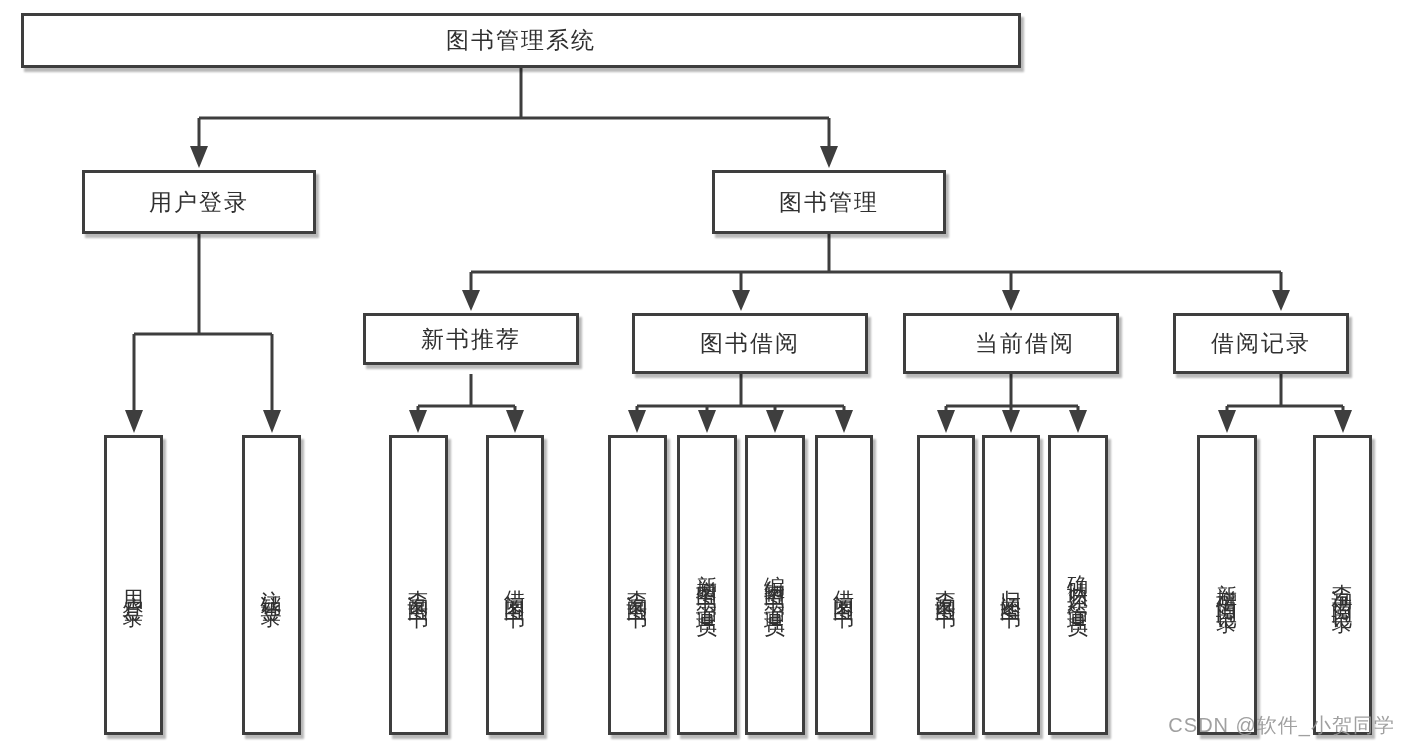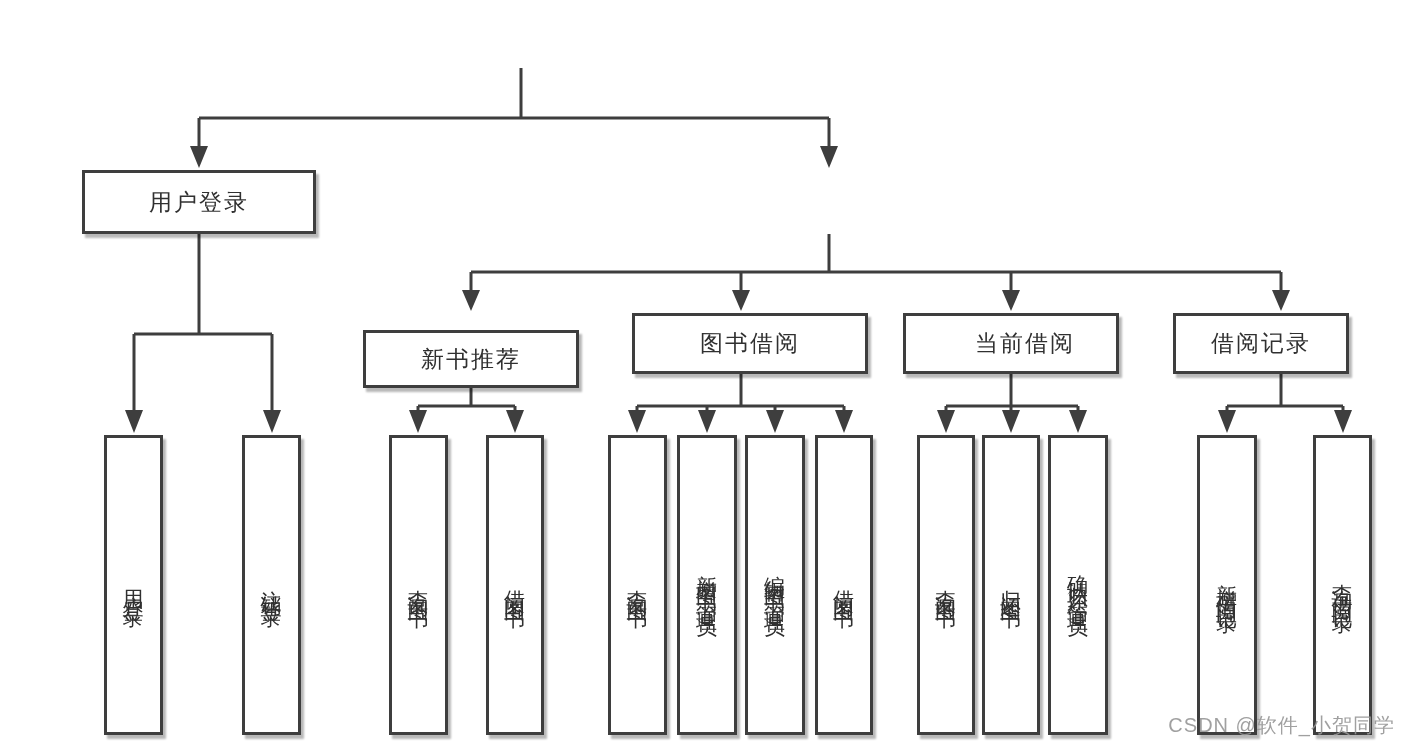--- a/index.html
+++ b/index.html
@@ -41,21 +41,21 @@
     writing-mode: vertical-rl;
     text-orientation: mixed;
     font-size: 21px;
     letter-spacing: 6px;
     line-height: 1;
   }
   
   #b-root    { left: 21px;  top: 13px;  width: 1000px; height: 55px; }
   #b-login   { left: 82px;  top: 170px; width: 234px;  height: 64px; }
   #b-mgmt    { left: 712px; top: 170px; width: 234px;  height: 64px; }
-  #b-newrec  { left: 363px; top: 313px; width: 216px;  height: 58px; margin-top: 17px; }
+  #b-newrec  { left: 363px; top: 313px; width: 216px;  height: 52px; }
   #b-borrow  { left: 600px; top: 313px; width: 236px;  height: 61px; margin-left: 32px; }
   #b-current { left: 903px; top: 313px; width: 216px;  height: 61px; padding-left: 28px; }
   #b-records { left: 1173px;top: 313px; width: 176px;  height: 61px; }
   .leaf { top: 435px; height: 300px; }
   #l-login1     { left: 104px;  width: 59px; }
   #l-logout     { left: 242px;  width: 59px; }
   #l-nr-query   { left: 389px;  width: 59px; }
   #l-nr-borrow  { left: 486px;  width: 58px; }
   #l-bw-query   { left: 608px;  width: 59px; }
   #l-bw-add     { left: 677px;  width: 60px; }
@@ -113,22 +113,24 @@
       <path d="M1011,374 V406 M946,406 H1078 M946,406 V412 M1011,406 V412 M1078,406 V412"></path>
       <path d="M946,433 L937,410 L955,410 Z M1011,433 L1002,410 L1020,410 Z M1078,433 L1069,410 L1087,410 Z" fill="#3e3e3e" stroke="none"></path>
     </g>
 
     <g>
       <path d="M1281,374 V406 M1227,406 H1343 M1227,406 V412 M1343,406 V412"></path>
       <path d="M1227,433 L1218,410 L1236,410 Z M1343,433 L1334,410 L1352,410 Z" fill="#3e3e3e" stroke="none"></path>
     </g>
   </svg>
 
+  <div class="node h" id="b-root">图书管理系统</div>
 
   <div class="node h" id="b-login">用户登录</div>
+  <div class="node h" id="b-mgmt">图书管理</div>
 
   <div class="node h" id="b-newrec">新书推荐</div>
   <div class="node h" id="b-borrow">图书借阅</div>
   <div class="node h" id="b-current">当前借阅</div>
   <div class="node h" id="b-records">借阅记录</div>
 
   <div class="node v leaf" id="l-login1">用户登录</div>
   <div class="node v leaf" id="l-logout">注销登录</div>
 
   <div class="node v leaf" id="l-nr-query">查询图书</div>

